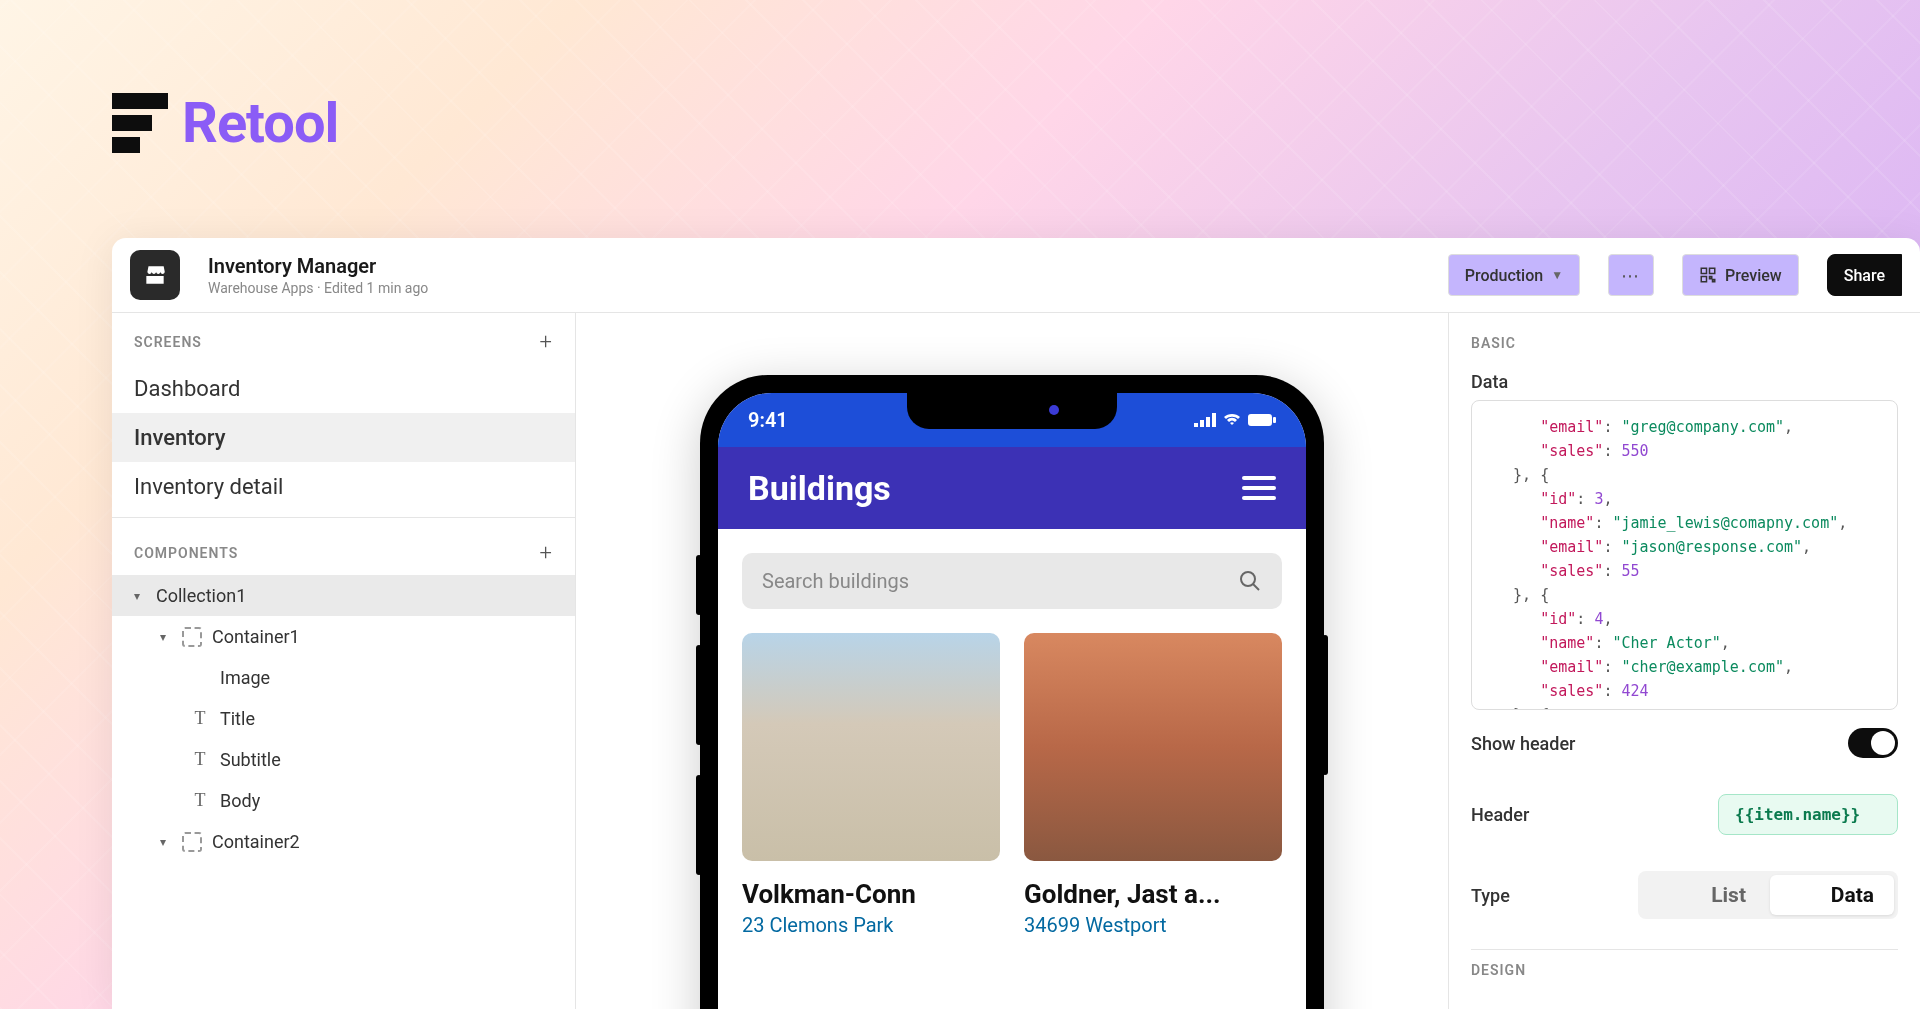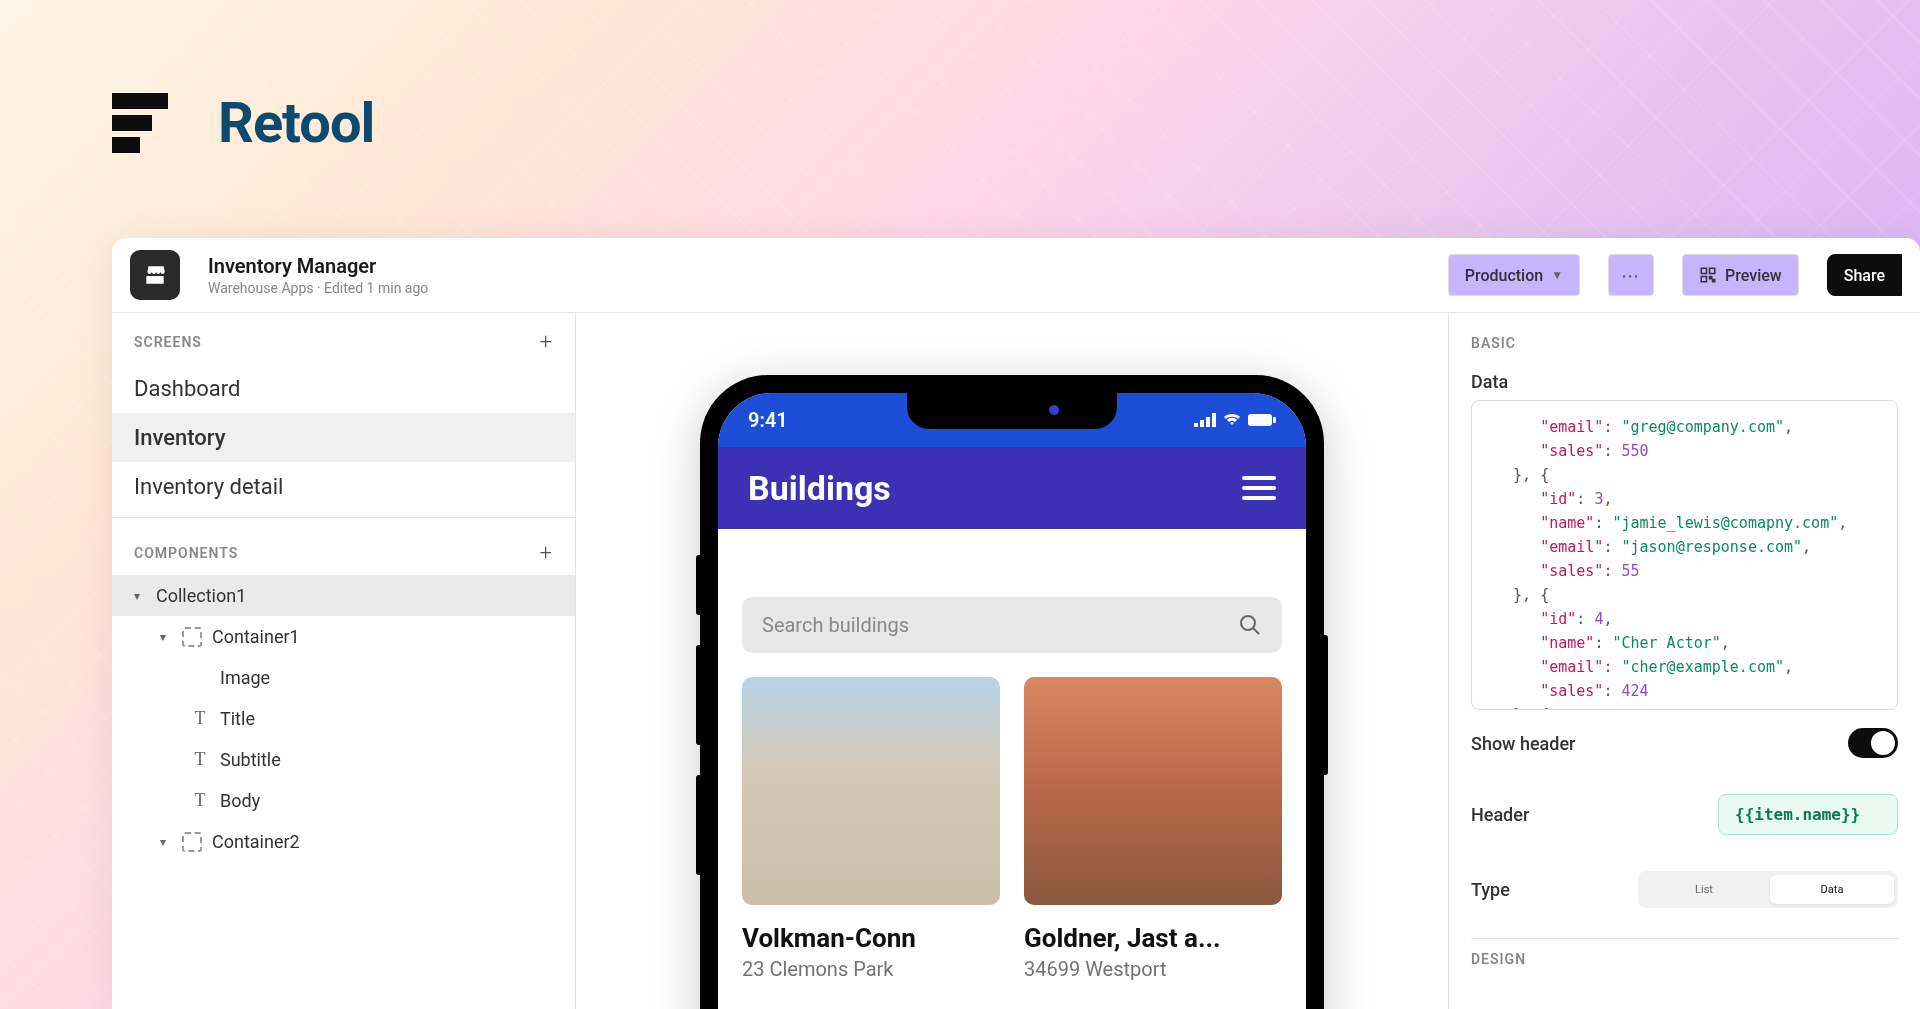--- a/index.html
+++ b/index.html
@@ -29,23 +29,22 @@
   display: flex;
   flex-direction: column;
   gap: 6px;
 }
 .brand-logo .bars .bar1 { width: 56px; height: 16px; background: #0d0d0d; }
 .brand-logo .bars .bar2 { width: 40px; height: 16px; background: #0d0d0d; }
 .brand-logo .bars .bar3 { width: 28px; height: 16px; background: #0d0d0d; }
 .brand-logo .word {
   font-size: 56px;
   font-weight: 700;
-  color: #0c4a6e;
+  color: #8b5cf6;
   letter-spacing: -1px;
-  margin-left: 36px;
 }
 .app-window {
   position: absolute;
   top: 238px;
   left: 112px;
   right: 0;
   bottom: 0;
   background: #ffffff;
   border-radius: 14px 14px 0 0;
   box-shadow: 0 4px 40px rgba(0,0,0,0.08);
@@ -225,42 +224,41 @@
 .hamburger span { width: 34px; height: 4px; background: #fff; border-radius: 2px; }
 .search-wrap { padding: 24px; }
 .search-box {
   background: #e8e8e8;
   border-radius: 10px;
   height: 56px;
   display: flex;
   align-items: center;
   padding: 0 20px;
   justify-content: space-between;
-  margin-top: 44px;
 }
 .search-box span { color: #888; font-size: 20px; }
 .mag { width: 24px; height: 24px; }
 .cards { display: flex; gap: 24px; padding: 0 24px; }
 .card { flex: 1; }
 .card-img {
   width: 100%;
   height: 228px;
   border-radius: 10px;
   background: #ccc;
 }
 .card-img.b1 {
   background: linear-gradient(180deg, #b8d4e8 0%, #d4c9b8 40%, #c9bfa8 100%);
   position: relative;
 }
 .card-img.b2 {
   background: linear-gradient(180deg, #d88860 0%, #b86848 50%, #8a5840 100%);
   position: relative;
 }
 .card-title { font-size: 26px; font-weight: 700; color: #111; margin-top: 18px; white-space: nowrap; overflow: hidden; text-overflow: ellipsis; }
-.card-sub { font-size: 20px; color: #737373; margin-top: 4px; }
+.card-sub { font-size: 20px; color: #0369a1; margin-top: 4px; }
 .right-panel {
   width: 472px;
   border-left: 1px solid #e5e5e5;
   padding: 22px;
   overflow: hidden;
 }
 .panel-section { font-size: 14px; font-weight: 600; color: #888; letter-spacing: 1px; }
 .panel-label { font-size: 18px; color: #333; margin-top: 20px; margin-bottom: 8px; font-weight: 500; }
 .code-box {
   border: 1px solid #ddd;
@@ -316,27 +314,27 @@
 .seg {
   display: flex;
   background: #f2f2f2;
   border-radius: 8px;
   padding: 4px;
   gap: 4px;
   min-width: 260px;
 }
 .seg-item {
   flex: 1;
-  text-align: center;
+  text-align: right;
   padding: 8px 20px;
-  font-size: 11px;
+  font-size: 21px;
   color: #666;
   border-radius: 6px;
   cursor: pointer;
-  font-weight: 400;
+  font-weight: 700;
 }
 .seg-item.active { background: #fff; color: #111; box-shadow: 0 1px 3px rgba(0,0,0,0.1); }
 .hr { height: 1px; background: #e5e5e5; margin: 12px 0; }
 </style>
 </head>
 <body>
 
 <div class="geometric-overlay"></div>
 
 <div class="brand-logo">

